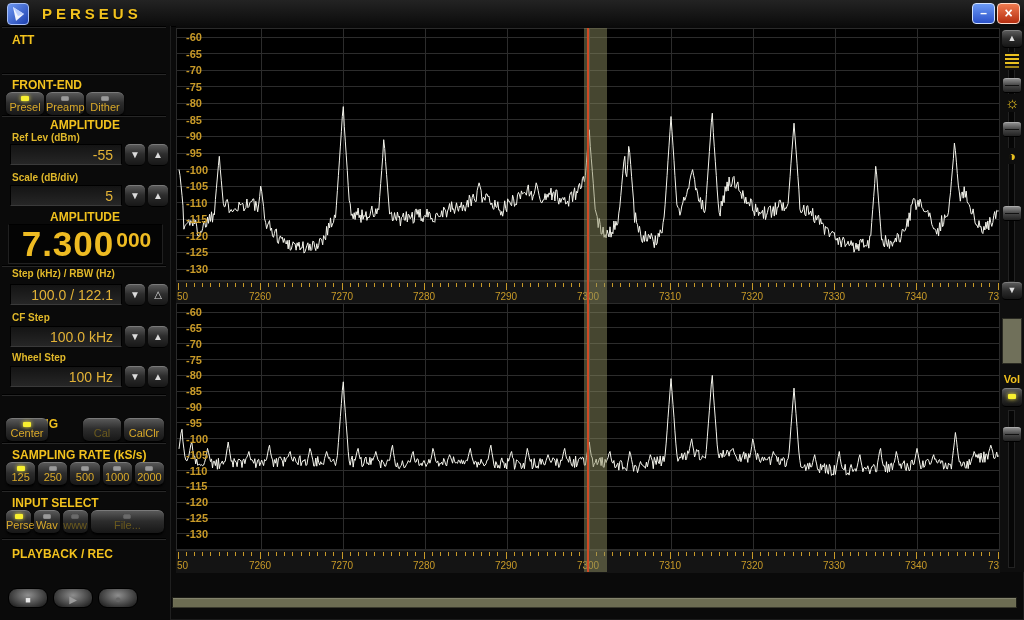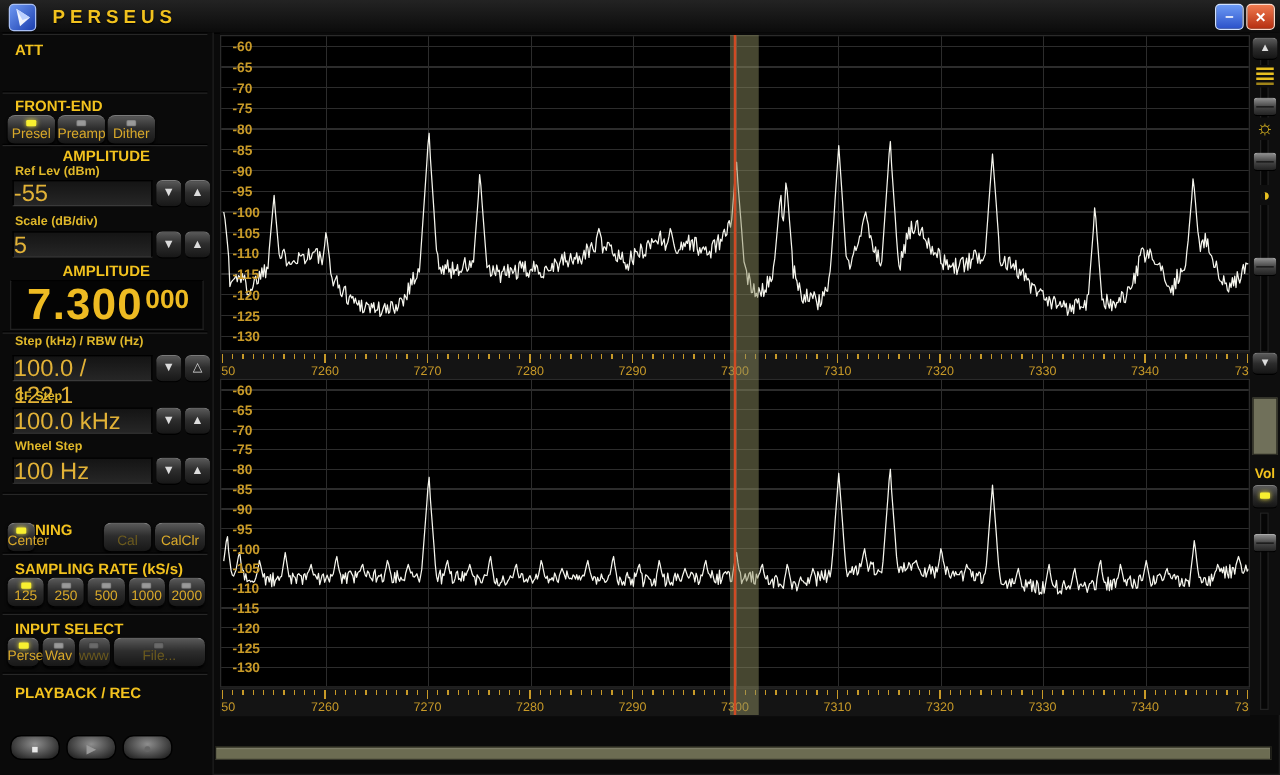--- a/index.html
+++ b/index.html
@@ -20,21 +20,21 @@
   .lbl{color:#e0b82a;font-weight:bold;font-size:10px;padding-left:12px;}
   .sep{position:absolute;left:2px;width:164px;height:1px;background:#000;border-bottom:1px solid #272727;}
   .btnrow{display:flex;gap:3px;padding:0 6px;height:22px;}
   .pbtn{position:relative;height:22px;border-radius:6px;background:linear-gradient(#585858,#2d2d2d 45%,#171717);border-top:1px solid #7a7a7a;border-bottom:1px solid #000;box-shadow:0 1px 2px #000;color:#d9a92a;font-size:11px;text-align:center;}
   .pbtn .cap{position:absolute;left:0;right:0;bottom:2px;}
   .pbtn.dim{color:#6b5a1e;}
   .ind{position:absolute;top:3px;left:50%;margin-left:-4px;width:8px;height:5px;border-radius:1px;background:#9a9a9a;box-shadow:inset 0 0 1px #000;}
   .ind.on{background:#f8f030;box-shadow:0 0 4px #ffee40;}
   .ind.dimind{background:#6a6a6a;}
   .fieldrow{display:flex;padding-left:10px;height:21px;align-items:center;}
-  .field{width:112px;height:21px;line-height:21px;background:linear-gradient(#141414,#262626);border:1px solid #000;border-bottom-color:#3a3a3a;color:#e2b237;font-size:19px;text-align:left;padding-right:8px;box-sizing:border-box;}
+  .field{width:112px;height:21px;line-height:21px;background:linear-gradient(#141414,#262626);border:1px solid #000;border-bottom-color:#3a3a3a;color:#e2b237;font-size:14px;text-align:right;padding-right:8px;box-sizing:border-box;}
   .spin{width:20px;height:20px;margin-left:3px;border-radius:5px;background:linear-gradient(#585858,#2d2d2d 45%,#171717);border-top:1px solid #7a7a7a;border-bottom:1px solid #000;color:#dcdcdc;font-size:10px;text-align:center;line-height:20px;}
   #freq-panel{position:absolute;left:8px;top:14px;width:153px;height:38px;background:#040404;border:1px solid #202020;border-top-color:#000;text-align:center;color:#eebb22;}
   #freq-main{font-size:35px;font-weight:bold;letter-spacing:1px;line-height:38px;}
   #freq-sub{font-size:21px;font-weight:bold;position:relative;top:-9px;left:2px;}
   
   #spectrum-region{position:absolute;left:176px;top:26px;width:824px;height:546px;background:#0a0a0a;}
   .plot{position:absolute;left:0;width:824px;background:#000;border:1px solid #2a2a2a;box-sizing:border-box;}
   #plotU{top:2px;height:253px;}
   #plotL{top:277px;height:247px;}
   .axisstrip{position:absolute;left:0;width:824px;height:22px;background:#141414;border-top:1px solid #262626;}
@@ -168,21 +168,21 @@
       <div class="spin">▼</div>
       <div class="spin">▲</div>
     </div>
       </div>
     <div class="sep" style="top:368px"></div>
     <div class="abs" style="top:391px">
         <div class="hdr">TUNING</div>
       </div>
     <div class="abs" style="top:392px">
         <div class="btnrow" id="tun-row">
-          <div class="pbtn" style="width: 22px; order: 0;">
+          <div class="pbtn" style="width: 42px; order: 0;">
             <div class="ind on"></div>
             <span class="cap">Center</span>
           </div>
           <div class="pbtn dim" style="width: 38px; order: 2;">
             <span class="cap">Cal</span>
           </div>
           <div class="pbtn" style="width: 40px; order: 3;">
             <span class="cap">CalClr</span>
           </div>
           <div style="flex: 1 1 0%; order: 1;"></div>

